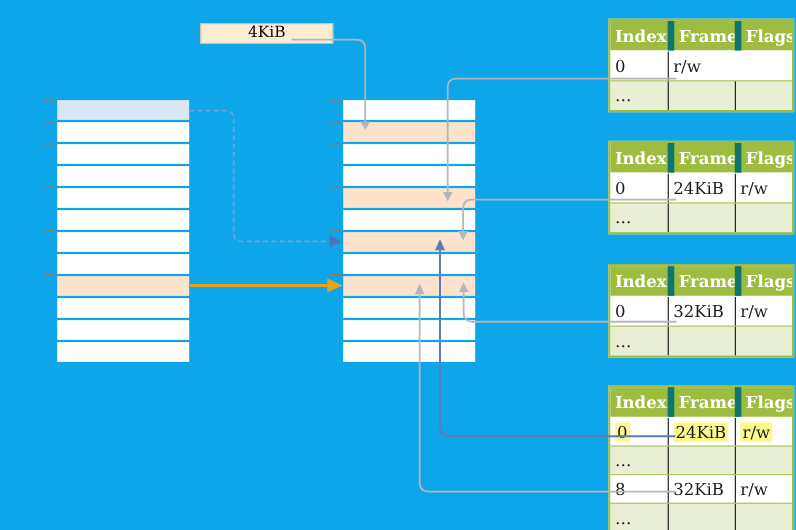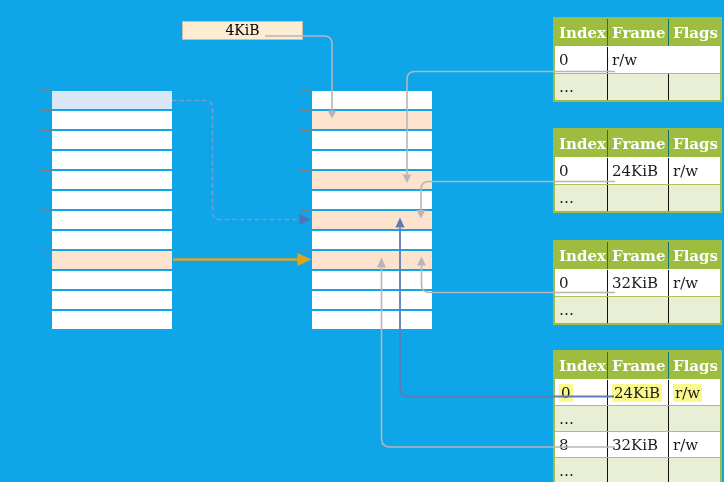--- a/index.html
+++ b/index.html
@@ -17,21 +17,21 @@
 
   
   .ptable{position:absolute;width:169px;border:2px solid #9ebc3f;box-sizing:border-box;background:#fff;}
   .pt-row{display:flex;}
   .pt-row.header{height:27px;background:#9ebc3f;color:#fff;font-weight:bold;}
   .pt-cell{box-sizing:border-box;padding-left:4px;font-size:15px;overflow:hidden;
            white-space:nowrap;display:flex;align-items:center;}
   .pt-cell:nth-child(1){width:52px;}
   .pt-cell:nth-child(2){width:61px;}
   .pt-cell:nth-child(3){flex:1;}
-  .pt-row.header .pt-cell{border-left:1px solid #0f766e;}
+  .pt-row.header .pt-cell{border-left:6px solid #0f766e;}
   .pt-row.header .pt-cell:first-child{border-left:none;}
   .pt-row.data{color:#1a1a1a;border-top:1px solid #aac256;}
   .pt-row.data:nth-child(2){border-top:1px solid #ffffff;}
   .pt-row.data .pt-cell{border-left:1px solid #111;}
   .pt-row.data .pt-cell:first-child{border-left:none;}
   .pt-row.green{background:#e9efd5;}
   .pt-row.white{background:#fff;}
   .hl{background:#fbf88e;padding:0 2px;}
 
   

